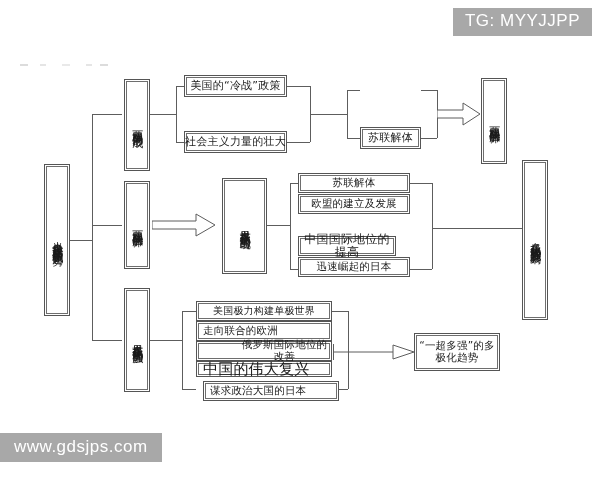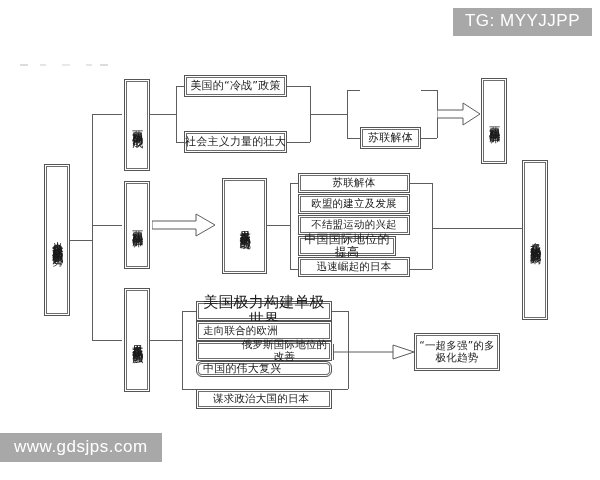--- a/index.html
+++ b/index.html
@@ -184,31 +184,30 @@
   <div class="node inner" style="left:360px; top:127px; width:61px; height:22px; font-size:11px;">苏联解体</div>
 
   <div class="node vert inner" style="left:481px; top:78px; width:26px; height:86px; font-size:11px;">两极格局的解体</div>
 
   <div class="node vert inner" style="left:124px; top:181px; width:26px; height:88px; font-size:11px;">两极格局的解体</div>
 
   <div class="node vert inner" style="left:222px; top:178px; width:45px; height:96px; font-size:11px;">世界多极化趋势的出现</div>
 
   <div class="node inner" style="left:298px; top:173px; width:112px; height:20px; font-size:10.5px;">苏联解体</div>
   <div class="node inner" style="left:298px; top:194px; width:112px; height:20px; font-size:10.5px;">欧盟的建立及发展</div>
-  <div class="node inner" style="left:298px; top:215px; width:112px; height:20px; font-size:10.5px;">不结盟运动的兴起</div>
   <div class="node inner" style="left:298px; top:236px; width:98px; height:20px; font-size:12px;">中国国际地位的提高</div>
   <div class="node inner" style="left:298px; top:257px; width:112px; height:20px; font-size:10.5px;">迅速崛起的日本</div>
 
   <div class="node vert inner" style="left:124px; top:288px; width:26px; height:104px; font-size:11px;">世界多极化趋势的加强</div>
 
-  <div class="node inner" style="left:196px; top:301px; width:136px; height:20px; font-size:15px;">美国极力构建单极世界</div>
+  <div class="node inner" style="left:196px; top:301px; width:136px; height:20px; font-size:10px;">美国极力构建单极世界</div>
   <div class="node inner" style="left:196px; top:321px; width:136px; height:20px; font-size:10.5px; justify-content:flex-start; padding-left:6px;">走向联合的欧洲</div>
   <div class="node inner" style="left:196px; top:341px; width:136px; height:20px; font-size:10.5px;padding-left:41px;">俄罗斯国际地位的改善</div>
-  <div class="node inner" style="left:196px; top:361px; width:136px; height:16px; font-size:11px; justify-content:flex-start; padding-left:6px;border-radius:6px;">中国的伟大复兴</div>
-  <div class="node inner" style="left:196px; top:381px; width:136px; height:20px; font-size:10.5px; justify-content:flex-start; padding-left:16px;margin-top:8px;">谋求政治大国的日本</div>
+  <div class="node inner" style="left:196px; top:361px; width:136px; height:16px; font-size:15px; justify-content:flex-start; padding-left:6px;">中国的伟大复兴</div>
+  <div class="node inner" style="left:203px; top:381px; width:136px; height:20px; font-size:10.5px; justify-content:flex-start; padding-left:6px;">谋求政治大国的日本</div>
 
   <div class="node inner" style="left:414px; top:333px; width:86px; height:38px; font-size:10.5px; padding:16px 4px;">“一超多强”的多极化趋势</div>
 
   <div class="node vert inner" style="left:522px; top:160px; width:26px; height:160px; font-size:11px;">多极化趋势的加强及其影响</div>
 
   <div class="wm" id="wm-tg">TG: MYYJJPP</div>
   <div class="wm" id="wm-site">www.gdsjps.com</div>
 
 </div>
 

